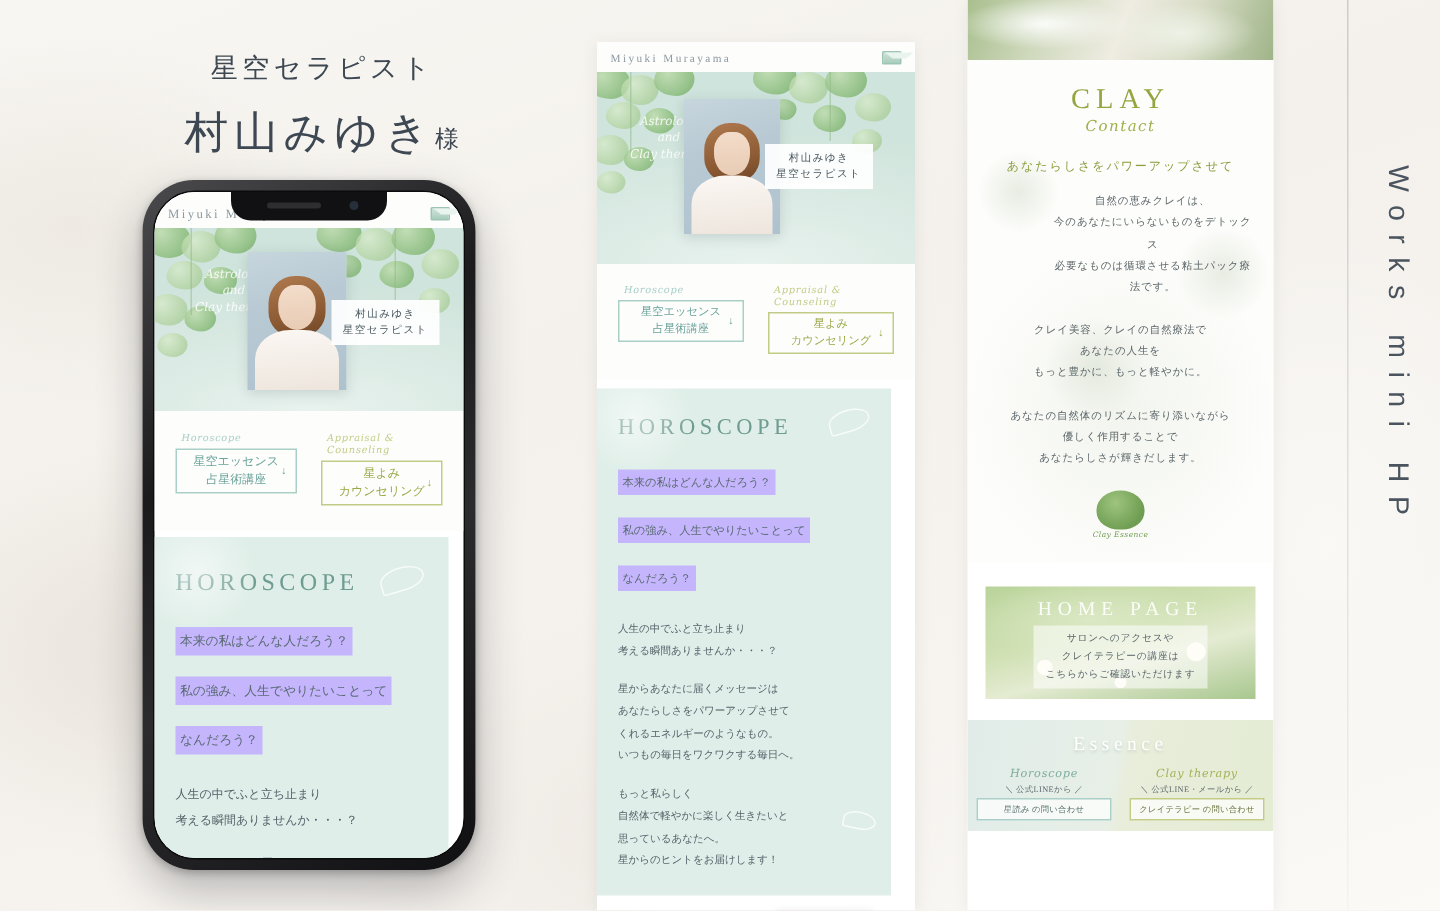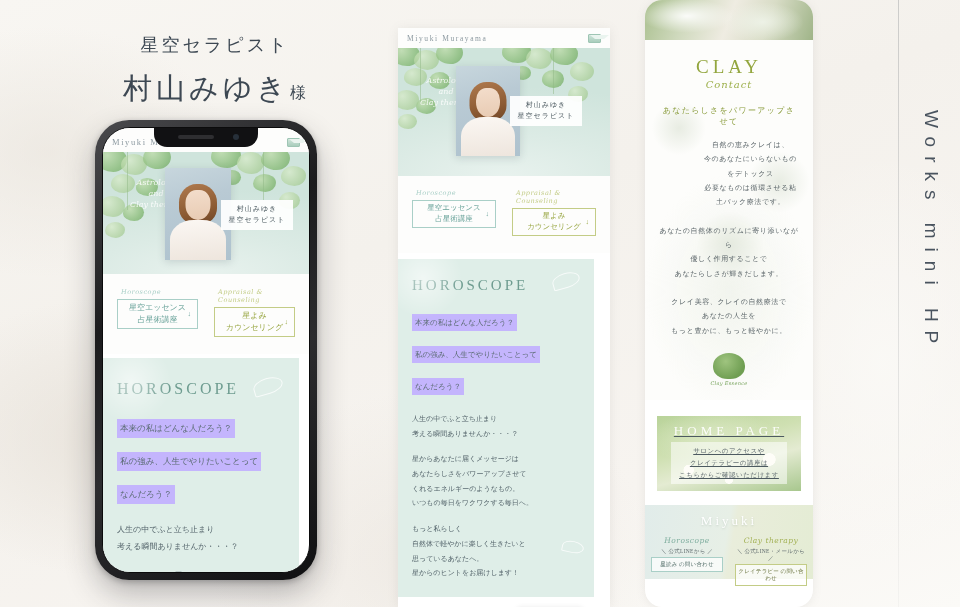--- a/index.html
+++ b/index.html
@@ -177,24 +177,23 @@
 
   
   #center {
     position:absolute; left:398px; top:28px; width:212px; height:579px;
     background:#fff; overflow:hidden;
     box-shadow: 0 1px 10px rgba(120,120,120,.12);
   }
 
   
   #right {
-    position:absolute; left:645px; top:0; width:168px; height:607px;
+    position:absolute; left:645px; top:0; width:204px; height:607px;
     background:#fff; overflow:hidden;
     box-shadow: 0 1px 10px rgba(120,120,120,.12);
-    border-radius: 17px;
   }
   #right .topphoto {
     height:40px;
     background:
       radial-gradient(ellipse 40% 60% at 25% 40%, rgba(255,255,255,.9), transparent 70%),
       radial-gradient(ellipse 35% 70% at 70% 55%, rgba(240,245,235,.85), transparent 70%),
       linear-gradient(110deg,#a9bf8e 0%,#cfd9bd 25%,#efece2 50%,#d8dcc6 72%,#9fb488 100%);
   }
   .clay-wrap {
     position:relative; padding:16px 14px 10px; text-align:center;
@@ -244,21 +243,21 @@
   .readmore .arr { position:absolute; right:12px; font-size:10px; }
 
   .hp-banner {
     margin:16px 12px 0; height:75px; position:relative; overflow:hidden;
     background:
       radial-gradient(circle 9px at 22% 72%, #fdfbf0 55%, transparent 60%),
       radial-gradient(circle 11px at 78% 58%, #fdfbf0 55%, transparent 60%),
       radial-gradient(circle 7px at 50% 85%, #fdfbf0 55%, transparent 60%),
       radial-gradient(ellipse 60% 50% at 40% 30%, #dbe8c4, transparent 75%),
       linear-gradient(165deg,#b9d39a 0%,#cfe0b2 38%,#e4ebd2 62%,#a8c78e 100%);
-    display:flex; flex-direction:column; align-items:center; justify-content:center;text-decoration:underline;
+    display:flex; flex-direction:column; align-items:center; justify-content:center;
   }
   .hp-banner .t {
     color:rgba(255,255,255,.92); font-size:13px; letter-spacing:4px;
     font-family:"Liberation Serif", serif;
   }
   .hp-banner .d {
     margin-top:3px; color:#59656a; font-size:6.5px; line-height:1.85;
     letter-spacing:.5px; text-align:center;
     background:rgba(255,255,255,.55); padding:3px 8px;
   }
@@ -493,43 +492,43 @@
       <div class="dandelion" style="left:6px;top:60px;width:56px;height:56px;"></div>
       <div class="dandelion" style="right:2px;top:110px;width:64px;height:64px;"></div>
       <div class="dandelion" style="left:50px;top:170px;width:70px;height:70px;"></div>
 
       <div class="clay-title">CLAY</div>
       <div class="clay-sub">Contact</div>
       <div class="clay-lead">あなたらしさをパワーアップさせて</div>
       <div class="clay-body" style="white-space:pre-line;margin-left:43px;">自然の恵みクレイは、
 今のあなたにいらないものをデトックス
 必要なものは循環させる粘土パック療法です。</div>
+      <div class="clay-body" style="white-space:pre-line;margin-top:14px;">クレイ美容、クレイの自然療法で
+あなたの人生を
+もっと豊かに、もっと軽やかに。</div>
       <div class="clay-body" style="white-space:pre-line;margin-top:14px;">あなたの自然体のリズムに寄り添いながら
 優しく作用することで
 あなたらしさが輝きだします。</div>
-      <div class="clay-body" style="white-space:pre-line;margin-top:14px;">クレイ美容、クレイの自然療法で
-あなたの人生を
-もっと豊かに、もっと軽やかに。</div>
 
       <div class="clay-logo">
         <div class="tree"></div>
         <div class="tlabel">Clay Essence</div>
       </div>
     </div>
 
 
     <div class="hp-banner">
       <div class="t">HOME PAGE</div>
       <div class="d" style="white-space:pre-line;">サロンへのアクセスや
 クレイテラピーの講座は
 こちらからご確認いただけます</div>
     </div>
 
     <div class="contact">
-      <div class="title">Miyuki</div>
+      <div class="title">Essence</div>
       <div class="ccols">
         <div class="ccol c-a">
           <div class="scr">Horoscope</div>
           <div class="hint">＼ 公式LINEから ／</div>
           <div class="cbtn">星読み の問い合わせ</div>
         </div>
         <div class="ccol c-b">
           <div class="scr">Clay therapy</div>
           <div class="hint">＼ 公式LINE・メールから ／</div>
           <div class="cbtn">クレイテラピー の問い合わせ</div>

